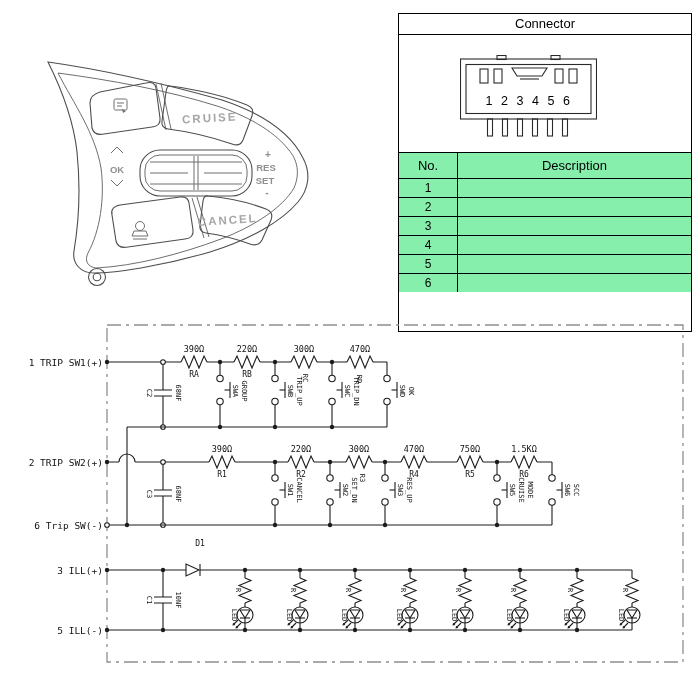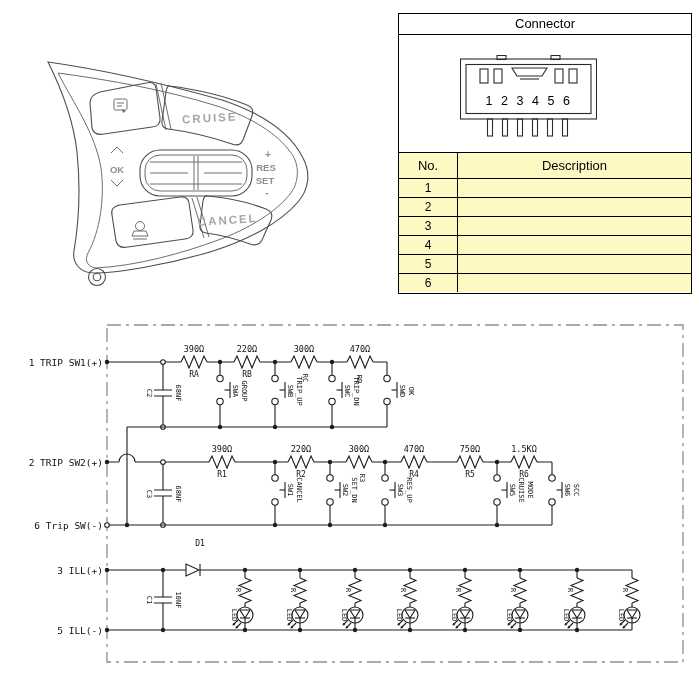--- a/index.html
+++ b/index.html
@@ -1,26 +1,26 @@
 <!DOCTYPE html>
 <html><head>
 <meta charset="utf-8">
 <style>
   html,body{margin:0;padding:0;background:#fff;}
   .page{position:relative;width:699px;height:677px;background:#fff;overflow:hidden;
         font-family:"Liberation Sans",sans-serif;}
 
   
-  .cpanel{position:absolute;left:398px;top:13px;width:294px;height:281px;
+  .cpanel{position:absolute;left:398px;top:13px;width:294px;height:319px;
           border:1px solid #000;box-sizing:border-box;background:#fff;}
   .cpanel-title{height:20px;line-height:20px;text-align:center;font-size:13px;color:#000;
                 border-bottom:1px solid #000;}
   .cgfx{position:absolute;left:61px;top:41px;}
   .ctable{position:absolute;left:0;top:138px;width:100%;border-collapse:collapse;table-layout:fixed;}
-  .ctable th,.ctable td{border-top:1px solid #000;padding:0;margin:0;background:#fef9c3;}
+  .ctable th,.ctable td{border-top:1px solid #000;padding:0;margin:0;background:#86efac;}
   .ctable th{height:25px;font-size:13px;font-weight:400;text-align:center;color:#000;}
   .ctable td{height:18px;font-size:12px;text-align:center;color:#000;}
   .ctable .colno{width:58px;}
   .ctable th:first-child,.ctable td:first-child{border-right:1px solid #000;}
 
   
   svg{display:block;}
   .wire{stroke:#1c1c1c;stroke-width:1.1;fill:none;}
   .wire2{stroke:#1c1c1c;stroke-width:1.1;fill:#fff;}
   .dotf{fill:#1c1c1c;stroke:none;}

